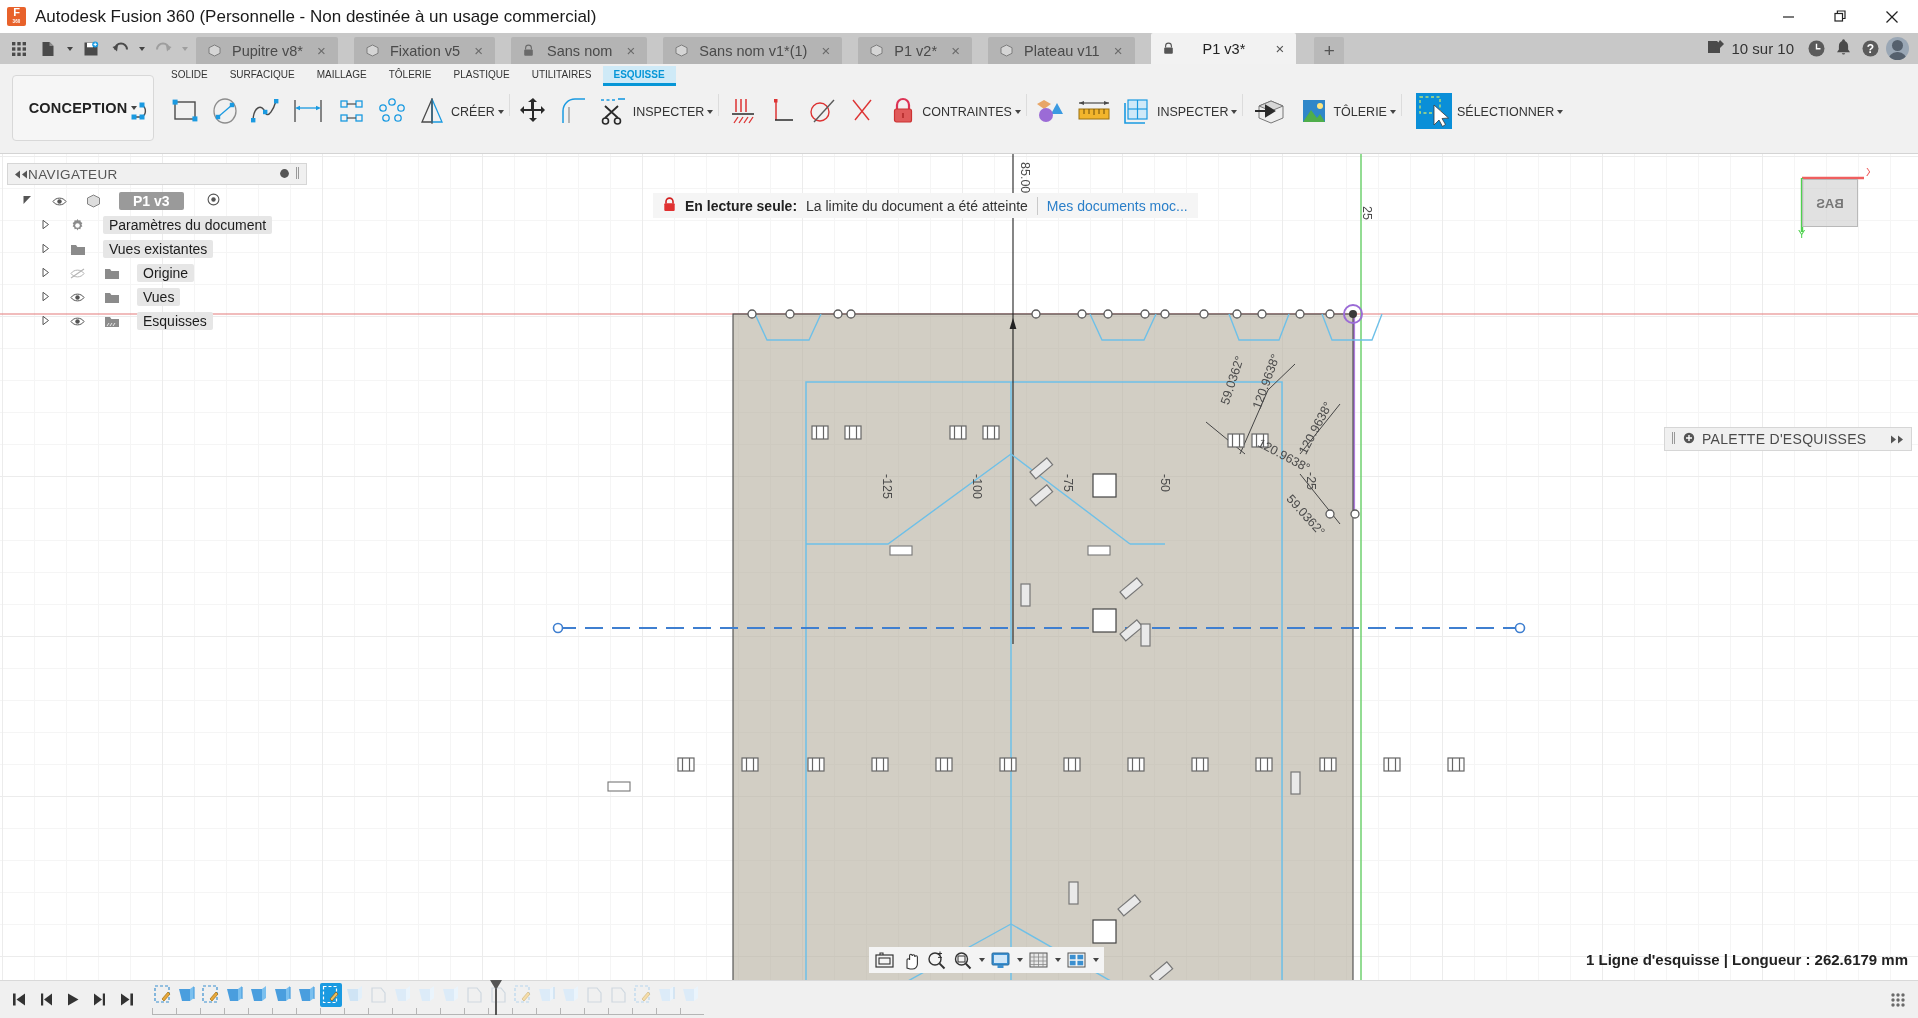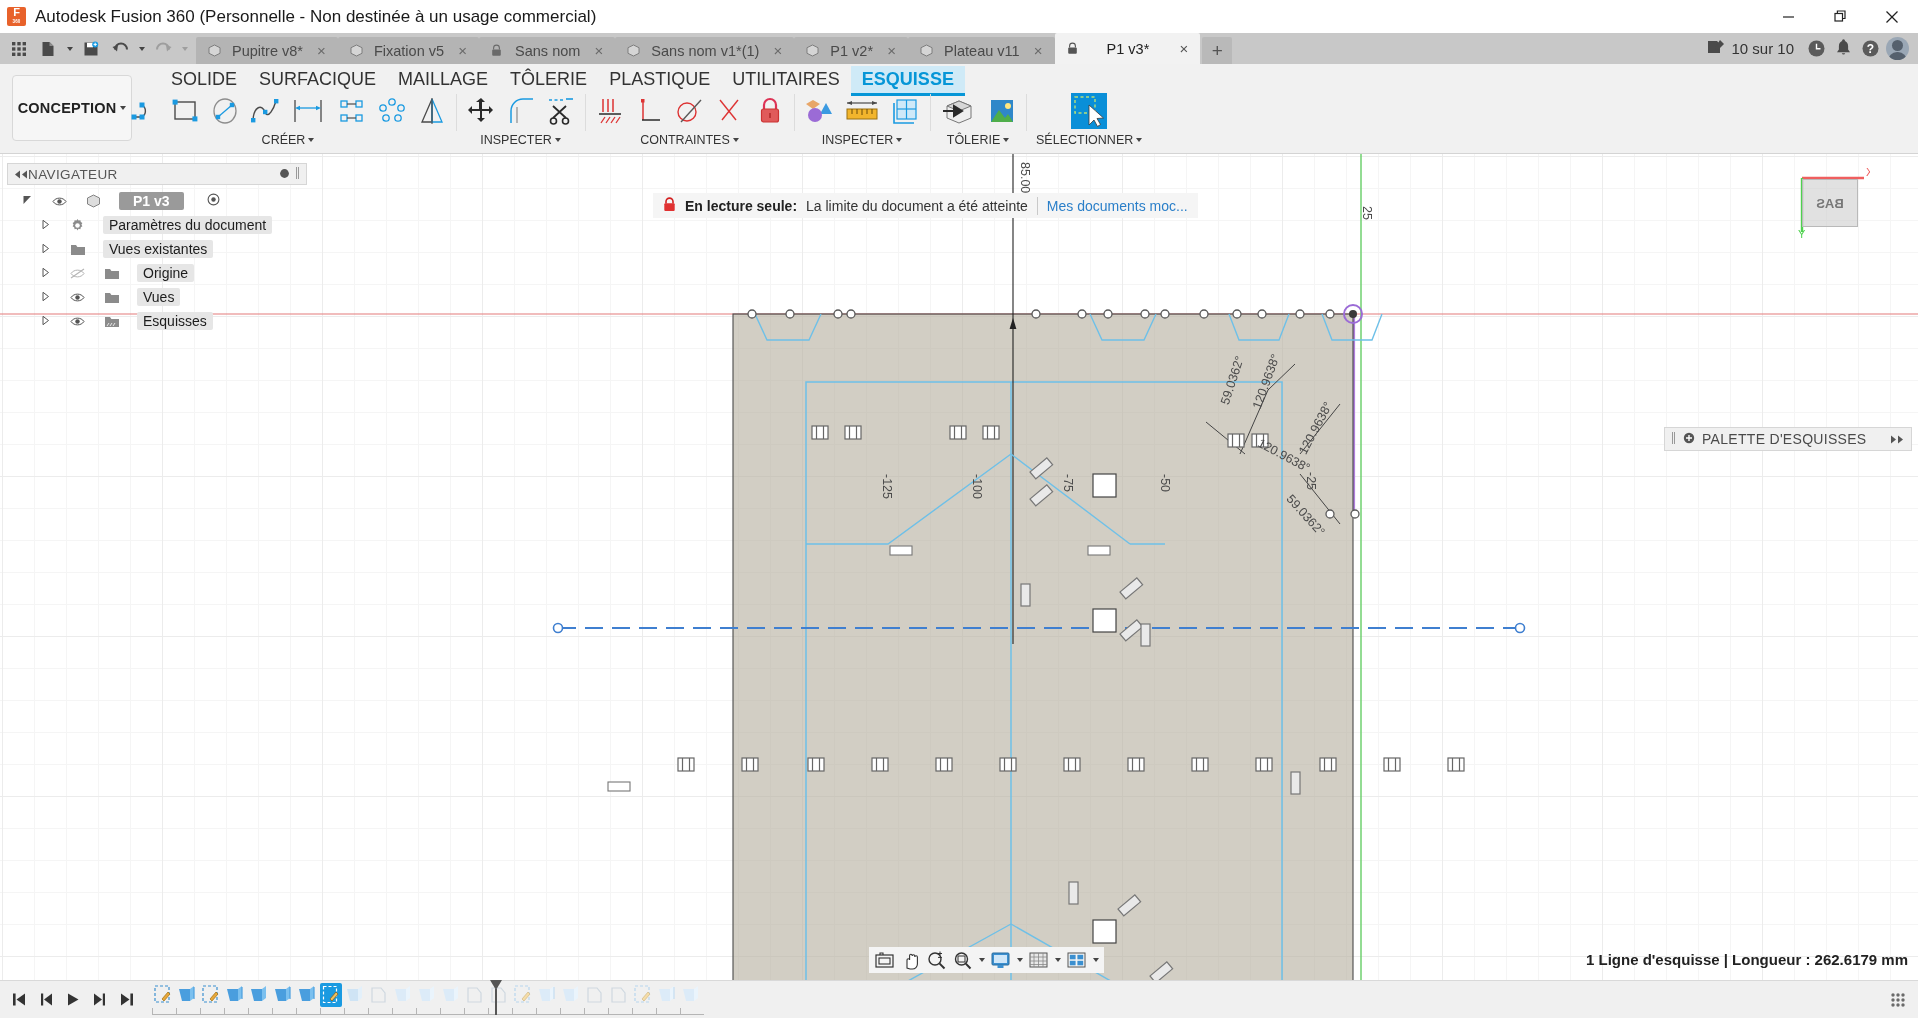--- a/index.html
+++ b/index.html
@@ -37,21 +37,21 @@
     background: #c8c8c8; display: flex; align-items: flex-end;
   }
   .qat { display: flex; align-items: center; height: 31px; padding-left: 6px; gap: 3px; }
   .qat-btn { width: 26px; height: 27px; display: flex; align-items: center; justify-content: center; }
   .qat-caret { width: 11px; height: 27px; display: flex; align-items: center; justify-content: center; }
   .caret { width: 0; height: 0; border-left: 3.5px solid transparent; border-right: 3.5px solid transparent; border-top: 4px solid #444; }
   .tabs { display: flex; align-items: flex-end; height: 31px; margin-left: 6px; }
   .tab {
     height: 27px; background: #b4b4b4; color: #4a4a4a;
     display: flex; align-items: center; gap: 5px;
-    padding: 0 9px 0 12px; margin-right: 0; font-size: 14.5px;
+    padding: 0 9px 0 12px; margin-right: 16px; font-size: 14.5px;
     border-radius: 2px 2px 0 0; white-space: nowrap;
   }
   .tab.active { background: #f2f2f2; color: #222; height: 31px; }
   .tab .tlabel { padding: 0 6px; }
   .tab .tclose { font-size: 15px; color: #6a6a6a; width: 15px; text-align: center; }
   .tab.active .tclose { color: #555; }
   .tab-icon { width: 13px; height: 13px; display: inline-block; flex: none; }
   .newtab { width: 30px; height: 27px; background: #b9b9b9; display:flex; align-items:center; justify-content:center; font-size:19px; color:#555; border-radius: 2px 2px 0 0; margin-left:2px;}
   .tabs-right { margin-left: auto; display: flex; align-items: center; height: 31px; padding-right: 9px; gap: 4px; }
   .jobs { display: flex; align-items: center; gap: 6px; font-size: 15px; color: #333; padding: 0 7px; }
@@ -59,31 +59,31 @@
   .avatar { width: 23px; height: 23px; border-radius: 50%; background: #9aa7b5; position: relative; overflow: hidden; }
   .avatar::after { content:""; position:absolute; width:11px; height:11px; border-radius:50%; background:#55606d; left:6px; top:3px; }
   .avatar::before { content:""; position:absolute; width:19px; height:11px; border-radius:9px 9px 0 0; background:#55606d; left:2px; top:15px; }
 
   
   .ribbon {
     position: absolute; top: 64px; left: 0; width: 1918px; height: 90px;
     background: #f1f1f1; border-bottom: 1px solid #d4d4d4;
   }
   .design-btn {
-    position: absolute; left: 12px; top: 11px; width: 120px; height: 66px;
+    position: absolute; left: 12px; top: 11px; width: 142px; height: 66px;
     border: 1px solid #d8d8d8; border-radius: 4px; background: #f6f6f6;
     display: flex; align-items: center; justify-content: center; gap: 4px;
     font-size: 14.5px; font-weight: bold; color: #222; letter-spacing: .2px;
   }
   .ribbon-tabs { position: absolute; left: 160px; top: 2px; display: flex; }
-  .rtab { font-size: 18px; color: #333; padding: 3px 11px 5px 11px; white-space: nowrap; }
+  .rtab { font-size: 10px; color: #333; padding: 3px 11px 5px 11px; white-space: nowrap; }
   .rtab.active { color: #0696d7; background: #cfeaf7; font-weight: bold; position: relative; }
   .rtab.active::after { content:""; position:absolute; left:0; right:0; bottom:-1px; height:3px; background:#0696d7; }
   .rgroups { position: absolute; left: 120px; top: 26px; display: flex; align-items: flex-start; height: 64px; }
-  .rgroup { display: flex; flex-direction: column; align-items: center; padding: 0 5px; position: relative; }
+  .rgroup { display: flex; flex-direction: row; align-items: center; padding: 0 5px; position: relative; }
   .rgroup + .rgroup::before { content:""; position:absolute; left:0; top:4px; bottom:16px; width:1px; background:#dcdcdc; }
   .ricons { display: flex; align-items: center; gap: 1px; height: 42px; }
   .ricon { width: 39px; height: 40px; display: flex; align-items: center; justify-content: center; }
   .ricon.wide { width: 46px; }
   .glabel { font-size: 12.5px; color: #333; display: flex; align-items: center; gap: 3px; margin-top: 1px; }
   .finish-group { background: #cfeaf7; height: 64px; width: 148px; align-self: flex-start; }
   .finish-group .ricons { justify-content: center; }
 
   
   .viewport {

